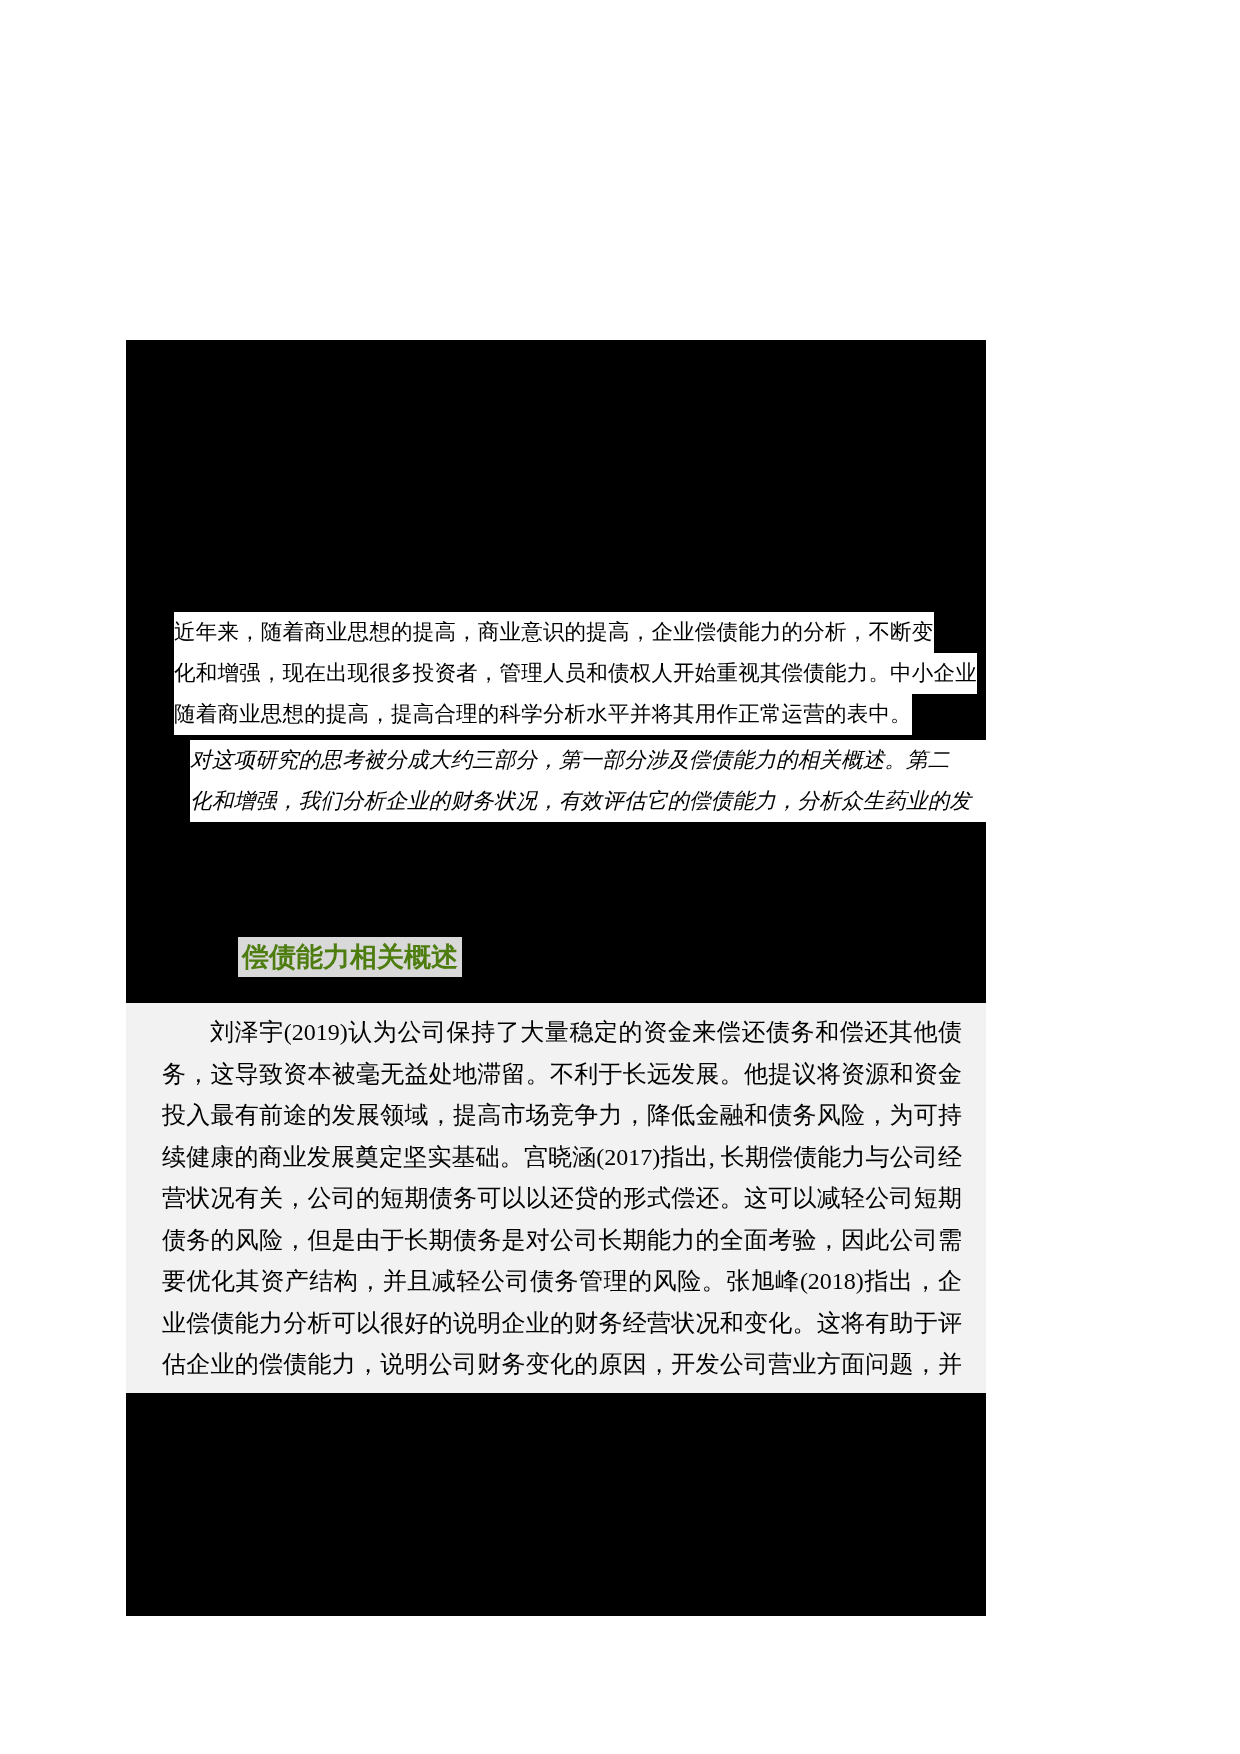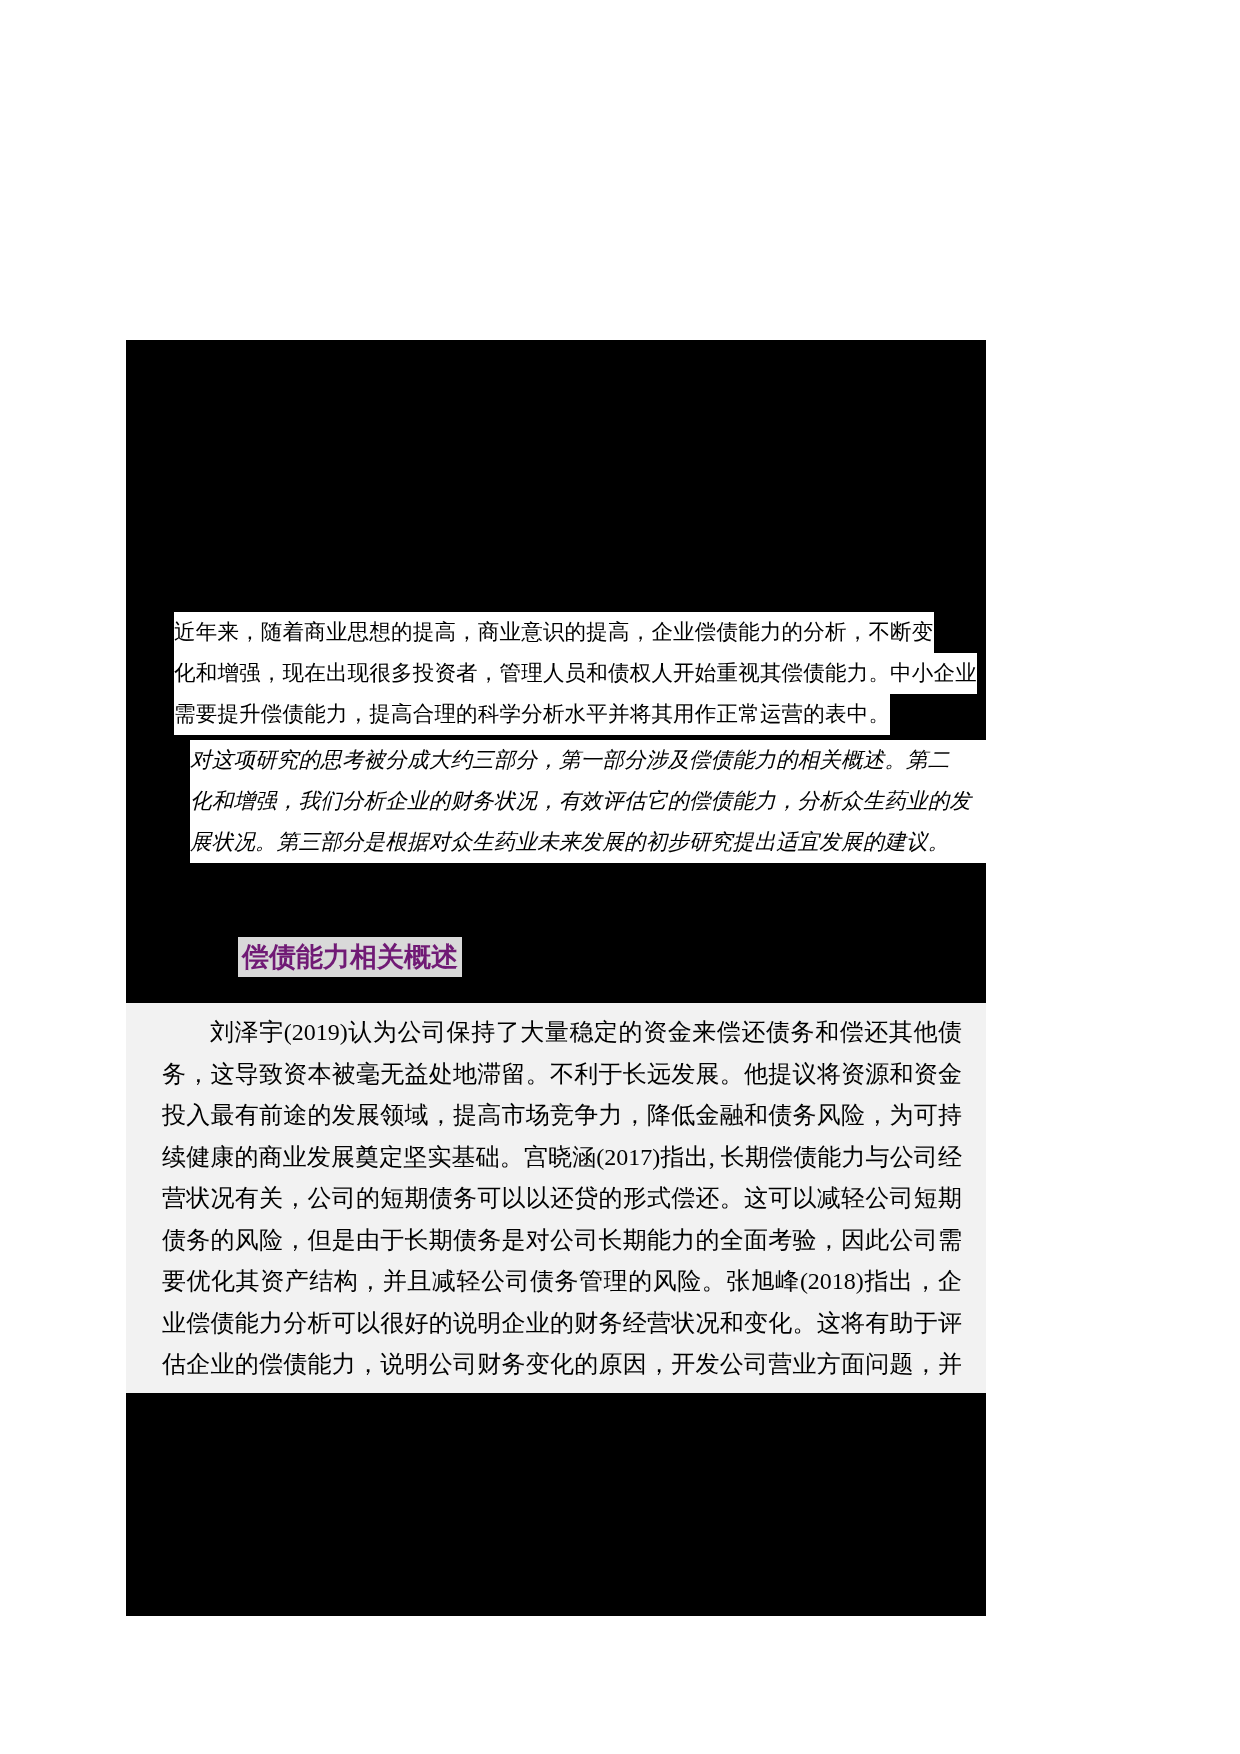--- a/index.html
+++ b/index.html
@@ -69,21 +69,21 @@
     width: 812px;
     font-style: italic;
   }
 
   
   #heading {
     position: absolute;
     left: 112px;
     top: 597px;
     background: #d9d9d9;
-    color: #701a75;
+    color: #4d7c0f;
     font-family: "DejaVu Serif", serif;
     font-weight: bold;
     font-size: 27px;
     line-height: 36px;
     padding: 2px 4px;
     white-space: nowrap;
   }
 
   
   #body-panel {
@@ -112,27 +112,26 @@
 </head>
 <body>
 
 <div id="page">
 
   <div id="doc-block">
 
     <div class="para hl-lines" id="para-intro">
       <span class="ln">近年来，随着商业思想的提高，商业意识的提高，企业偿债能力的分析，不断变</span>
       <span class="ln">化和增强，现在出现很多投资者，管理人员和债权人开始重视其偿债能力。中小企业</span>
-      <span class="ln">需要提升偿债能力，提高合理的科学分析水平并将其用作正常运营的表中。</span>
+      <span class="ln">随着商业思想的提高，提高合理的科学分析水平并将其用作正常运营的表中。</span>
     </div>
 
     <div class="para hl-lines" id="para-structure">
       <span class="ln">对这项研究的思考被分成大约三部分，第一部分涉及偿债能力的相关概述。第二</span>
       <span class="ln">化和增强，我们分析企业的财务状况，有效评估它的偿债能力，分析众生药业的发</span>
-      <span class="ln">展状况。第三部分是根据对众生药业未来发展的初步研究提出适宜发展的建议。</span>
     </div>
 
     <div id="heading">偿债能力相关概述</div>
 
     <div id="body-panel"></div>
     <div id="para-body">刘泽宇(2019)认为公司保持了大量稳定的资金来偿还债务和偿还其他债务，这导致资本被毫无益处地滞留。不利于长远发展。他提议将资源和资金投入最有前途的发展领域，提高市场竞争力，降低金融和债务风险，为可持续健康的商业发展奠定坚实基础。宫晓涵(2017)指出, 长期偿债能力与公司经营状况有关，公司的短期债务可以以还贷的形式偿还。这可以减轻公司短期债务的风险，但是由于长期债务是对公司长期能力的全面考验，因此公司需要优化其资产结构，并且减轻公司债务管理的风险。张旭峰(2018)指出，企业偿债能力分析可以很好的说明企业的财务经营状况和变化。这将有助于评估企业的偿债能力，说明公司财务变化的原因，开发公司营业方面问题，并同时提供正确的解决方案，财务员工分析公司偿债能力，考虑能力范围内的因素，</div>
 
   </div>
 
 </div>

